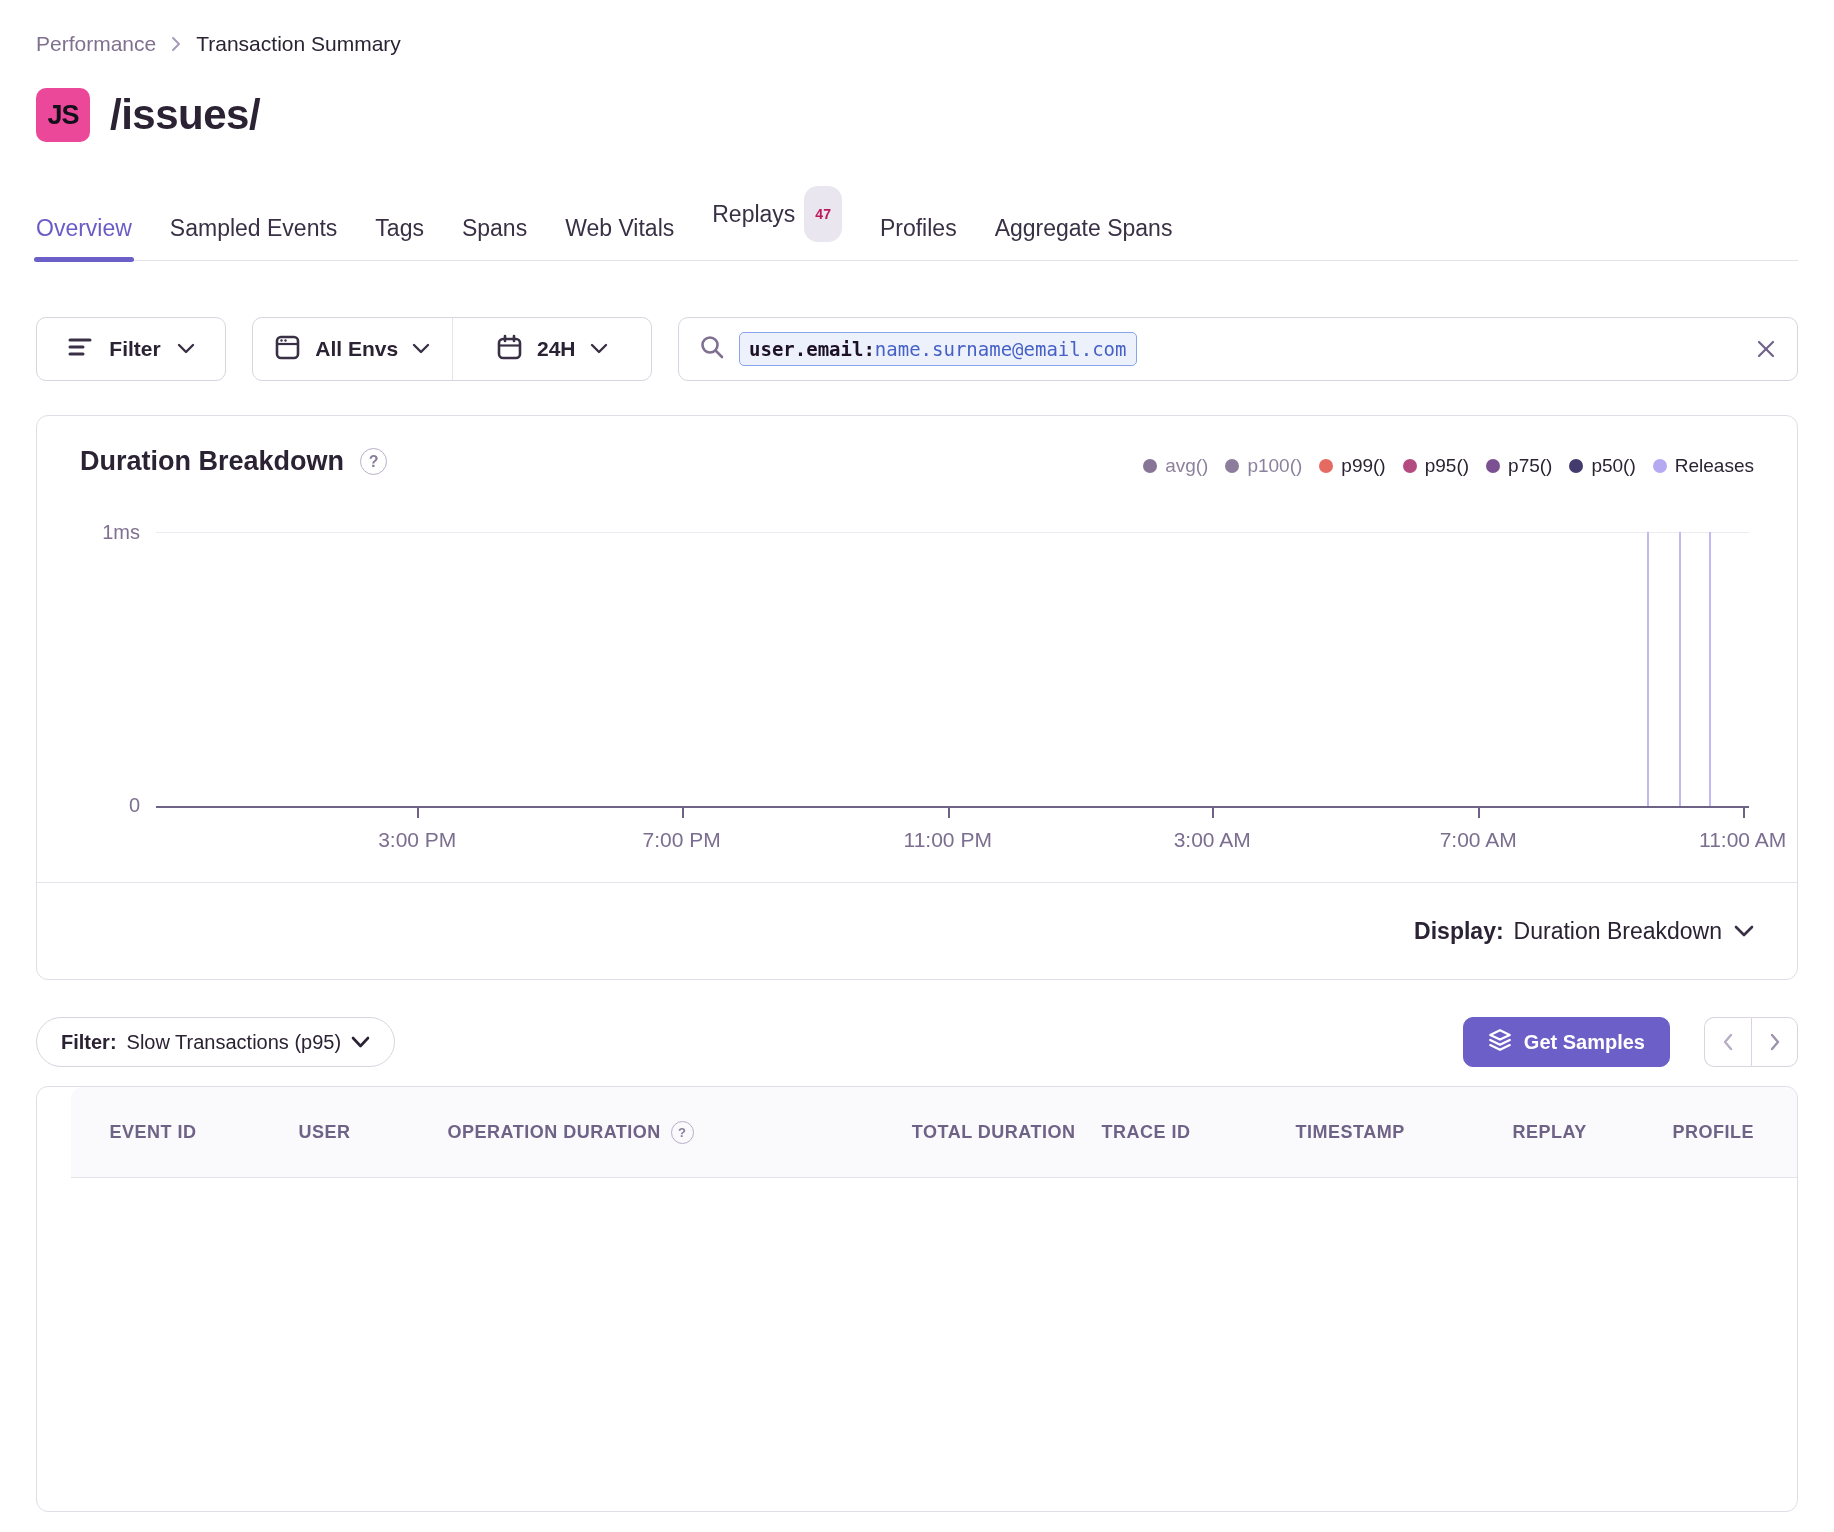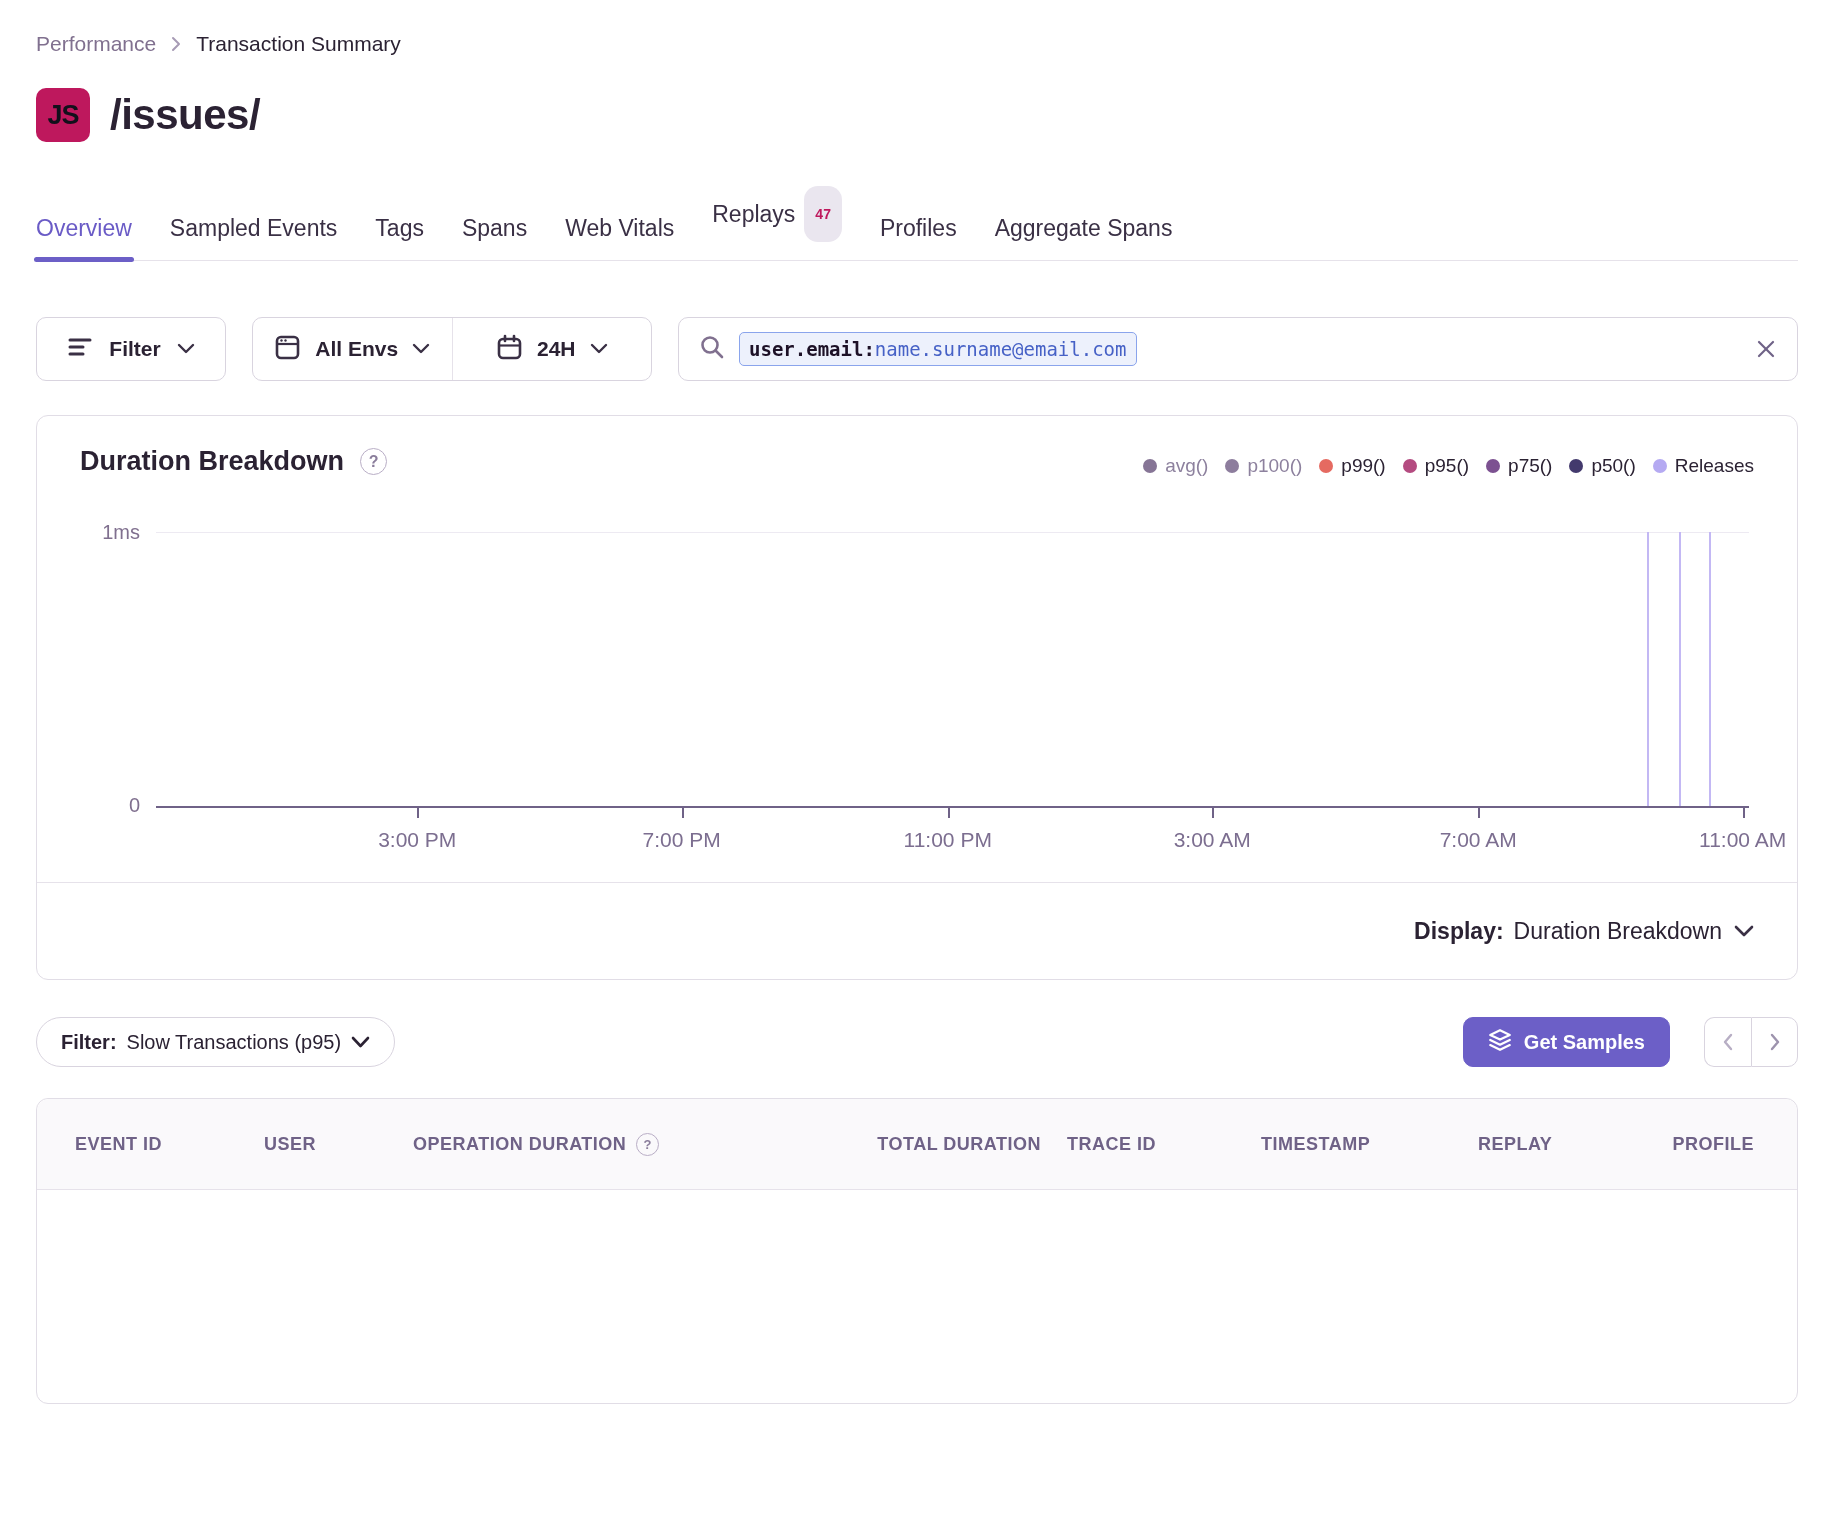--- a/index.html
+++ b/index.html
@@ -12,21 +12,21 @@
 
   
   .breadcrumb { display:flex; align-items:center; gap:12px; padding-top:32px; font-size:21px; }
   .crumb-link { color:#80708f; cursor:pointer; }
   .crumb-current { color:#2b2233; }
   .crumb-sep { display:flex; align-items:center; }
 
   
   .title-row { display:flex; align-items:center; gap:20px; margin-top:32px; }
   .js-badge {
-    width:54px; height:54px; border-radius:10px; background:#be185d;
+    width:54px; height:54px; border-radius:10px; background:#ec4899;
     display:flex; align-items:center; justify-content:center;
     font-weight:700; font-size:27px; color:#12101b; letter-spacing:-1px;
   }
   .page-title { font-size:42px; font-weight:700; letter-spacing:-0.5px; }
 
   
   .tabs { display:flex; align-items:flex-end; gap:38px; margin-top:44px; border-bottom:1px solid #e6e2ea; padding-bottom:0; }
   .tab { position:relative; font-size:23px; color:#3a3045; padding-bottom:18px; cursor:pointer; display:flex; align-items:center; gap:9px; white-space:nowrap; }
   .tab.active { color:#6a5bc6; }
   .tab.active::after { content:""; position:absolute; left:-2px; right:-2px; bottom:-2px; height:5px; border-radius:3px; background:#6c5fc7; }
@@ -91,21 +91,21 @@
   .pill-value { font-size:20px; color:#2b2233; }
   .toolbar-right { margin-left:auto; display:flex; align-items:center; gap:18px; }
   .primary-btn { background:#6c5fc7; border-radius:10px; height:50px; display:flex; align-items:center; gap:12px; padding:0 24px; color:#fff; font-weight:700; font-size:20px; cursor:pointer; border:1px solid #6c5fc7; }
   .secondary-btn { background:#fff; border:1px solid #d9d4df; border-radius:10px; height:50px; display:flex; align-items:center; padding:0 24px; font-weight:700; font-size:20px; color:#2b2233; cursor:pointer; }
   .pager { display:flex; height:50px; margin-left:16px; }
   .pager-btn { width:47px; border:1px solid #d9d4df; background:#fff; display:flex; align-items:center; justify-content:center; cursor:pointer; }
   .pager-btn.prev { border-radius:10px 0 0 10px; border-right:none; }
   .pager-btn.next { border-radius:0 10px 10px 0; }
 
   
-  .table-panel { margin-top:31px; height:306px; overflow:hidden; display:flex; flex-direction:column; }
+  .table-panel { margin-top:19px; height:426px; overflow:hidden; display:flex; flex-direction:column;align-items:flex-end; }
   .thead { height:91px; background:#faf9fb; border-bottom:1px solid #e6e2ea; border-radius:12px 12px 0 0; display:flex; align-items:center; padding-left:38px; }
   .th { font-size:18px; font-weight:700; color:#6f6287; letter-spacing:0.5px; display:flex; align-items:center; gap:10px; white-space:nowrap; }
   .th .help-circle { width:23px; height:23px; font-size:13px; border-width:1.4px; }
   .col1{width:189px;} .col2{width:149px;} .col3{width:300px;}
   .col4{width:354px; justify-content:flex-end; padding-right:26px;}
   .col5{width:194px;} .col6{width:217px;} .col7{width:160px;}
   .col8{flex:1; justify-content:flex-end; padding-right:43px;}
   .tbody-empty { flex:1; display:flex; flex-direction:column; align-items:center; justify-content:center; gap:44px; padding-bottom:8px; }
   .empty-text { font-size:34px; color:#2b2233; }
 </style>

